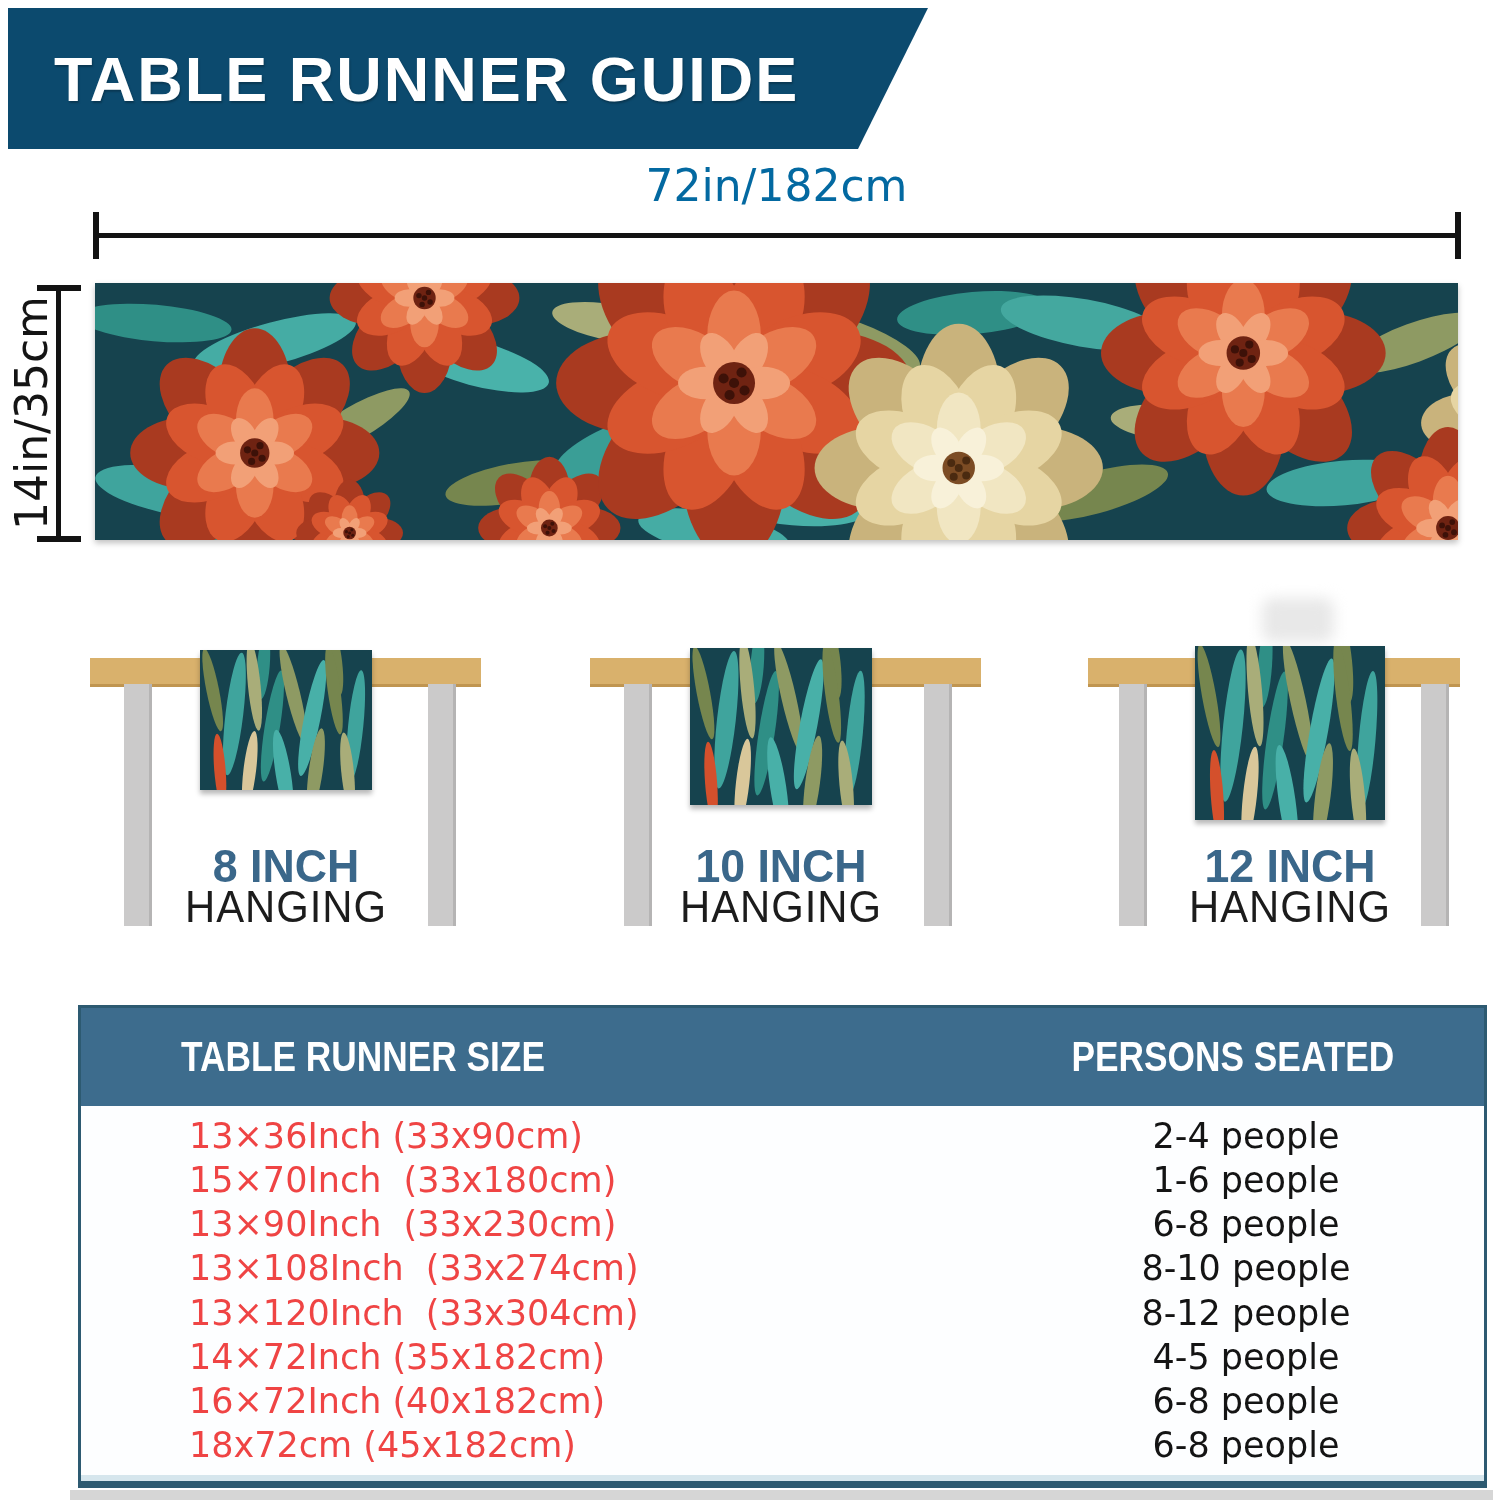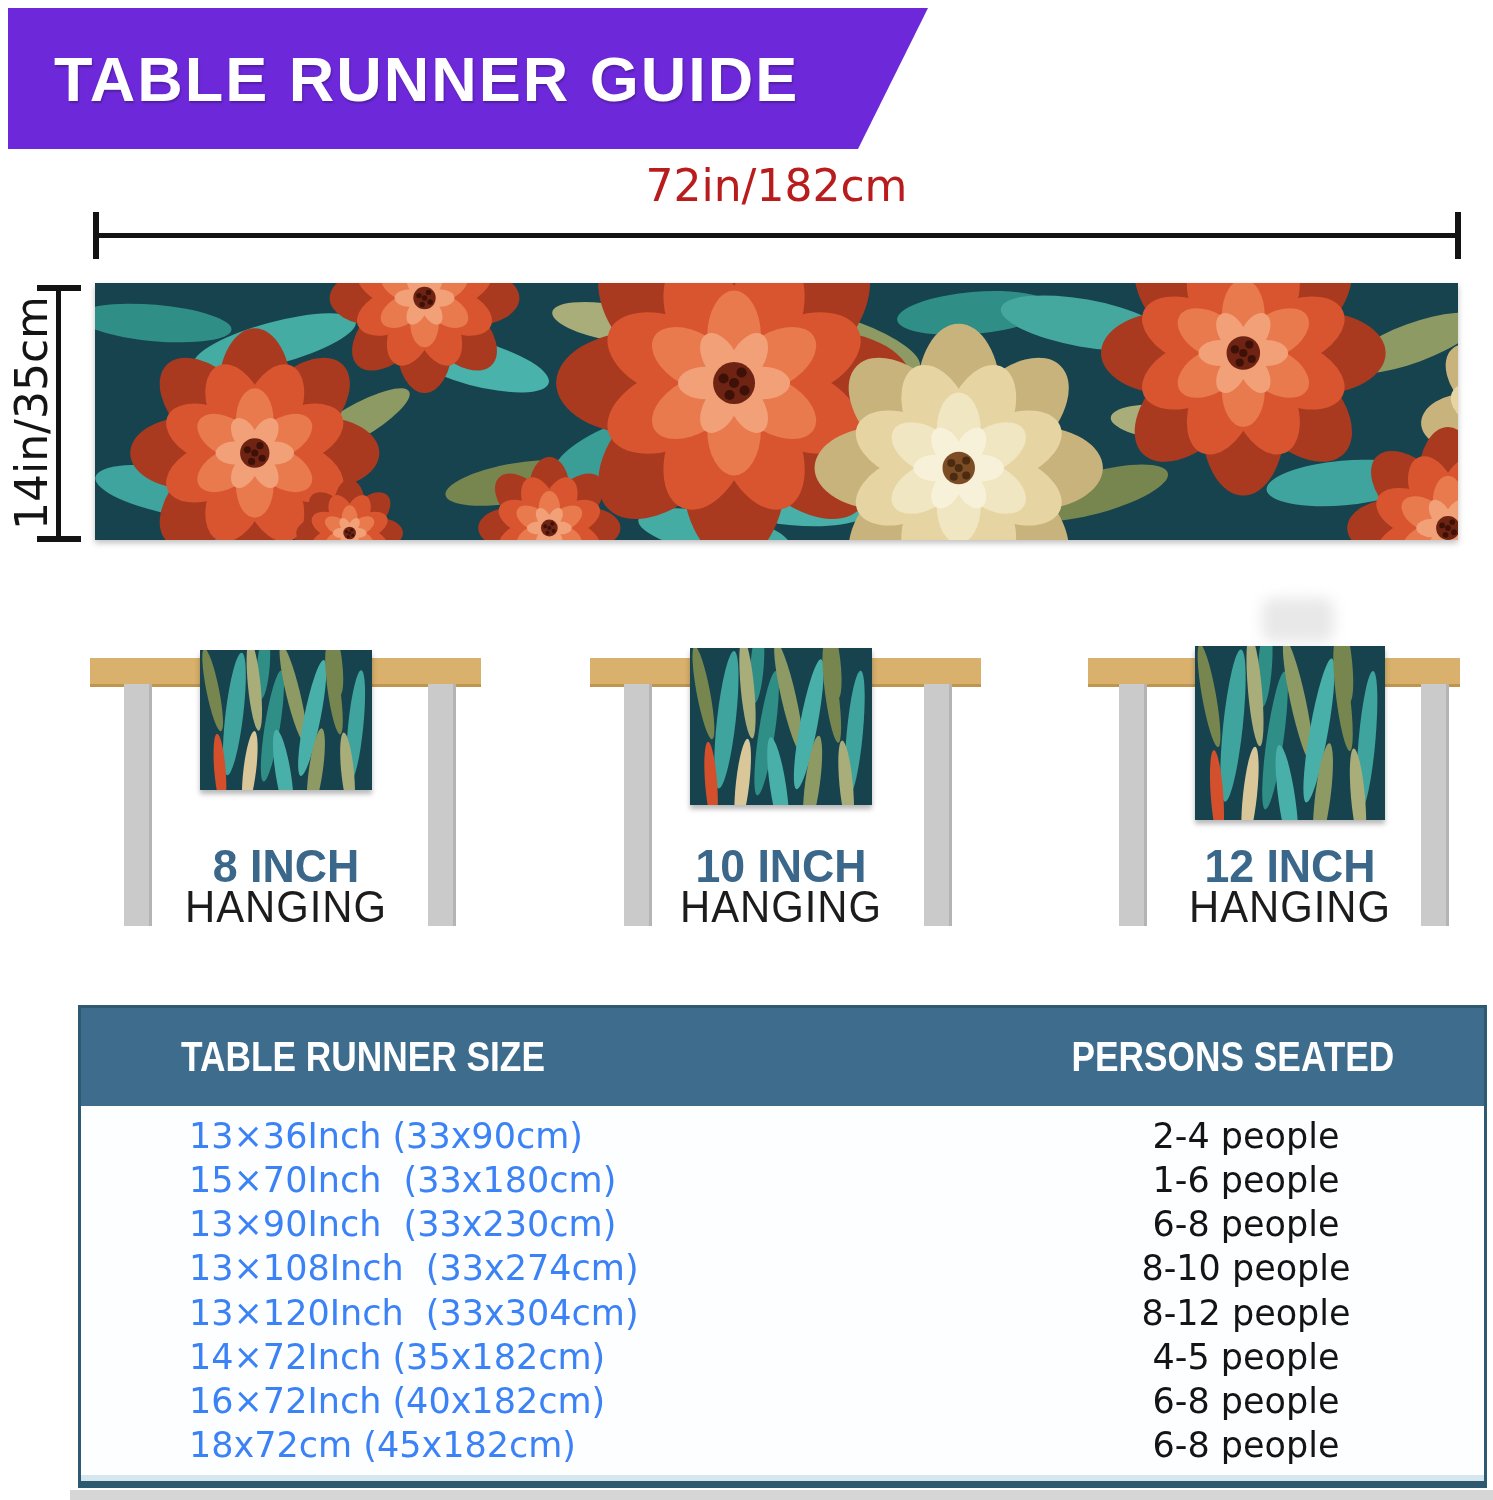--- a/index.html
+++ b/index.html
@@ -1,29 +1,29 @@
 <!DOCTYPE html>
 <html><head>
 <meta charset="utf-8">
 <style>
   html,body{margin:0;padding:0;background:#fff;}
   .page{position:relative;width:1493px;height:1500px;background:#ffffff;overflow:hidden;
         font-family:"DejaVu Sans",sans-serif;color:#161616;}
 
   
-  .banner{position:absolute;left:8px;top:8px;width:920px;height:141px;background:#6d28d9;
+  .banner{position:absolute;left:8px;top:8px;width:920px;height:141px;background:#0c4a6e;
           clip-path:polygon(0 0,100% 0,calc(100% - 70px) 100%,0 100%);
           display:flex;align-items:center;}
   .banner-title{padding-left:46px;font-family:"Liberation Sans",sans-serif;font-weight:700;
           font-size:63px;letter-spacing:2px;color:#ffffff;text-shadow:1px 2px 2px rgba(0,0,0,.25);
           white-space:nowrap;}
 
   
   .dim-width-label{position:absolute;left:95px;top:160px;width:1363px;text-align:center;
-          font-size:44px;font-weight:500;color:#b91c1c;}
+          font-size:44px;font-weight:500;color:#0369a1;}
   .h-line{position:absolute;left:95px;top:233px;width:1363px;height:5px;background:#131313;}
   .h-tick{position:absolute;top:212px;width:6px;height:47px;background:#131313;}
   .h-tick.left{left:93px;} .h-tick.right{left:1455px;}
 
   .v-line{position:absolute;left:56px;top:287px;width:5px;height:253px;background:#131313;}
   .v-cap{position:absolute;left:37px;width:44px;height:6px;background:#131313;}
   .v-cap.top{top:285px;} .v-cap.bottom{top:536px;}
   .dim-height-label{position:absolute;left:-122px;top:391px;width:300px;height:44px;
           text-align:center;font-size:44px;font-weight:500;color:#141414;
           transform:rotate(-90deg);}
@@ -52,21 +52,21 @@
           box-sizing:border-box;border:3px solid #2d5a71;border-bottom-width:7px;background:#fdfeff;}
   .chart-header{height:98px;background:#3d6c8d;display:flex;align-items:center;
           justify-content:space-between;}
   .th{font-family:"Liberation Sans",sans-serif;font-weight:700;font-size:42px;color:#ffffff;
           letter-spacing:0;white-space:nowrap;}
   .th-size{margin-left:100px;transform:scaleX(.84);transform-origin:left center;}
   .th-persons{margin-right:90px;transform:scaleX(.84);transform-origin:right center;}
   .chart-body{position:absolute;left:0;right:0;top:98px;bottom:12px;
           display:flex;flex-direction:column;justify-content:space-around;padding:8px 0 2px 0;}
   .chart-row{position:relative;height:44px;display:flex;align-items:center;}
-  .cell-size{padding-left:108px;font-size:35px;font-weight:500;color:#3b82f6;white-space:pre;}
+  .cell-size{padding-left:108px;font-size:35px;font-weight:500;color:#ef4444;white-space:pre;}
   .cell-persons{position:absolute;left:950px;width:430px;text-align:center;
           font-size:35px;font-weight:400;color:#141414;}
   .chart-accent{position:absolute;left:0;right:0;bottom:0;height:6px;background:#d6e6ed;}
   .page-bottom-strip{position:absolute;left:70px;top:1490px;width:1423px;height:10px;background:#d6d6d6;}
 
   .defs-holder{position:absolute;width:0;height:0;overflow:hidden;}
 </style>
 </head>
 <body>
 

